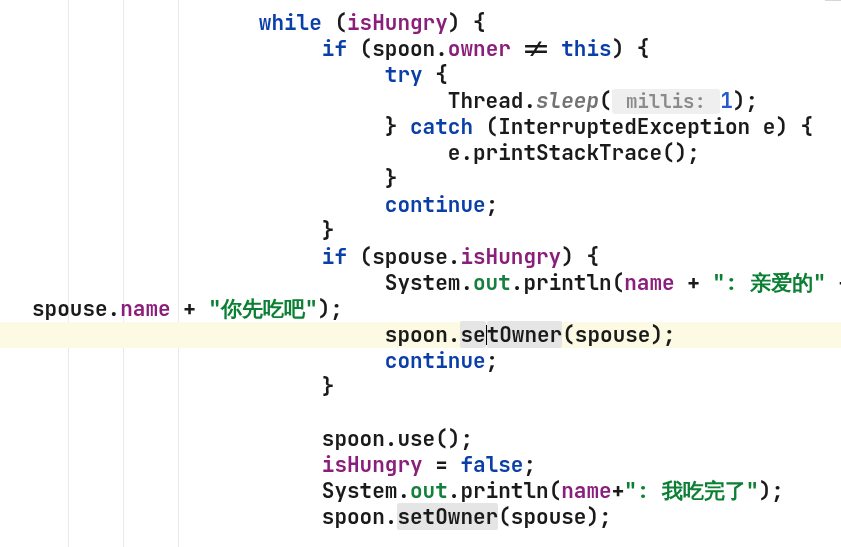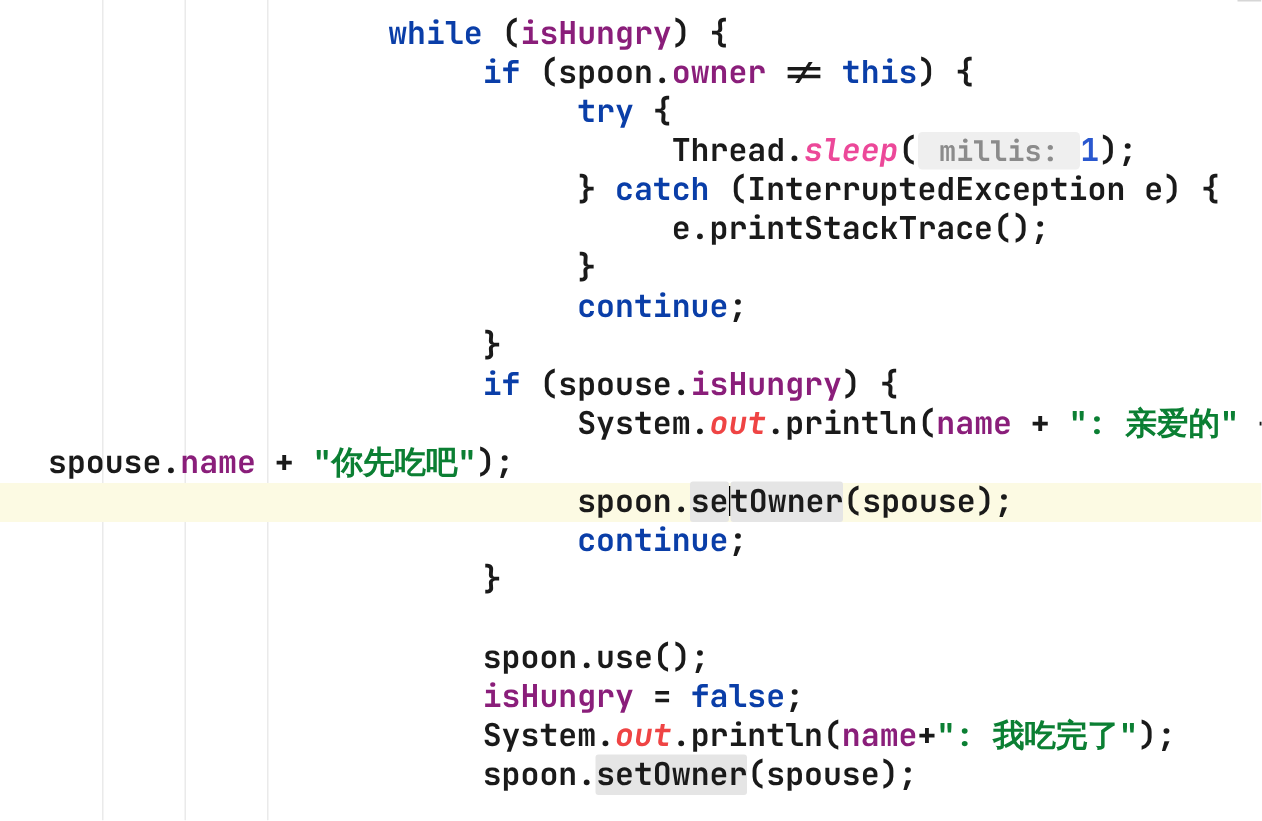--- a/index.html
+++ b/index.html
@@ -44,22 +44,22 @@
   .row {
     display: block;
     height: 26px;
     padding-left: 32px;
   }
   .row.hl {
     background: #fcfae3;
   }
   .kw   { color: #0a3ea8; font-weight: 700; }   
   .fld  { color: #8a1e7a; font-weight: 700; }   
-  .stat { color: #ef4444; font-weight: 700; font-style: italic; } 
-  .smeth{ color: #ec4899; font-style: italic; } 
+  .stat { color: #15803d; font-weight: 700; } 
+  .smeth{ color: #737373; font-style: italic; } 
   .str  { color: #0b7f33; font-weight: 700; }   
   .num  { color: #2a58cf; font-weight: 700; }   
   .hint { color: #8b8b8b; background: #efefef; border-radius: 3px; padding: 0 3px; font-weight: 600; font-size: 19px; }
   .selword { background: #e5e5e5; border-radius: 2px; }
   .plain { color: #1a1a1a; }
   .caret {
     display: inline-block;
     width: 1px;
     height: 20px;
     background: #000;

